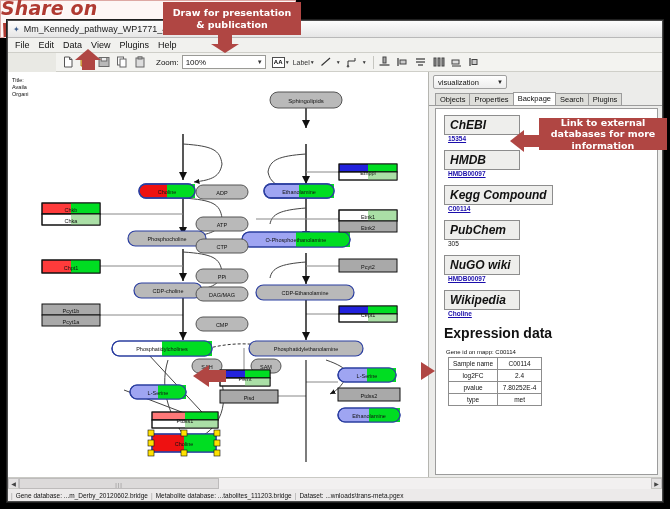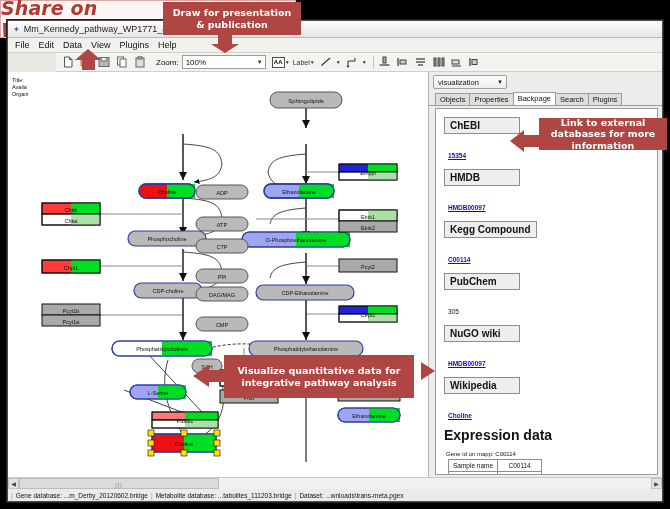--- a/index.html
+++ b/index.html
@@ -93,21 +93,21 @@
   }
   .tab.active { background:#fff; height:13px; position:relative; z-index:2; }
 
   #backpage {
     flex:1 1 auto; background:#fff; margin:2px 4px 2px 6px; border:1px solid #9c9c9c;
     overflow:hidden; position:relative; padding:6px 0 0 8px;
   }
   .db-header {
     display:inline-block; min-width:76px; padding:2px 5px;
     border:1px solid #8d8d8d; background:#eeeeec;
-    font-size:10px; font-weight:bold; color:#111; margin-bottom:18px;
+    font-size:12px; font-weight:bold; color:#111; margin-bottom:0;font-style:italic;
   }
   .db-link { font-size:6.5px; color:#1a0dab; text-decoration:underline; margin:0 0 8px 4px; display:block; font-weight:bold; }
   .db-plain { font-size:6.5px; color:#111; margin:0 0 8px 4px; display:block; }
   .expr-title { font-size:14px; font-weight:bold; color:#111; margin:2px 0 8px 0; }
   .gene-id { font-size:6px; color:#111; margin:0 0 2px 2px; }
   table.expr { border-collapse:collapse; margin-left:4px; }
   table.expr td {
     border:1px solid #8d8d8d; font-size:6.5px; color:#111;
     padding:2px 4px; text-align:center; min-width:44px; height:10px;
   }
@@ -673,19 +673,18 @@
   <div class="arrow-shaft" id="arrow-draw-shaft"></div>
   <div class="arrow-down" id="arrow-draw-head"></div>
 
   <div class="arrow-shaft" id="arrow-plug-shaft"></div>
   <div class="arrow-up" id="arrow-plug-head"></div>
 
   <div class="callout" id="callout-link">Link  to external databases  for more information</div>
   <div class="arrow-shaft" id="arrow-link-shaft"></div>
   <div class="arrow-left" id="arrow-link-head"></div>
 
-  <div class="callout" id="callout-viz">Visualize quantitative data  for integrative pathway analysis</div>
   <div class="arrow-shaft" id="arrow-viz-shaft"></div>
   <div class="arrow-left" id="arrow-viz-head"></div>
   <div class="arrow-left" id="arrow-expr-head"></div>
 
   <div id="callout-share">Share on Wikipathways.org</div>
 </div>
 
 </body></html>

